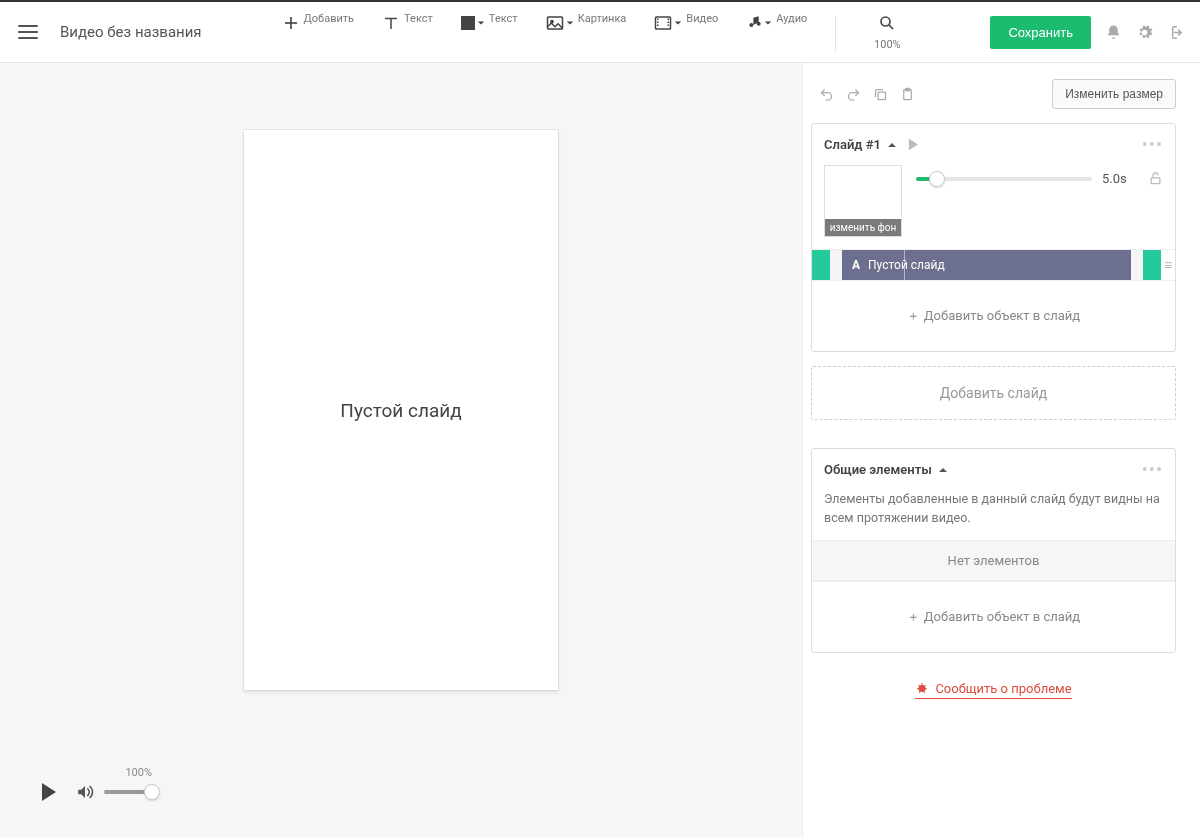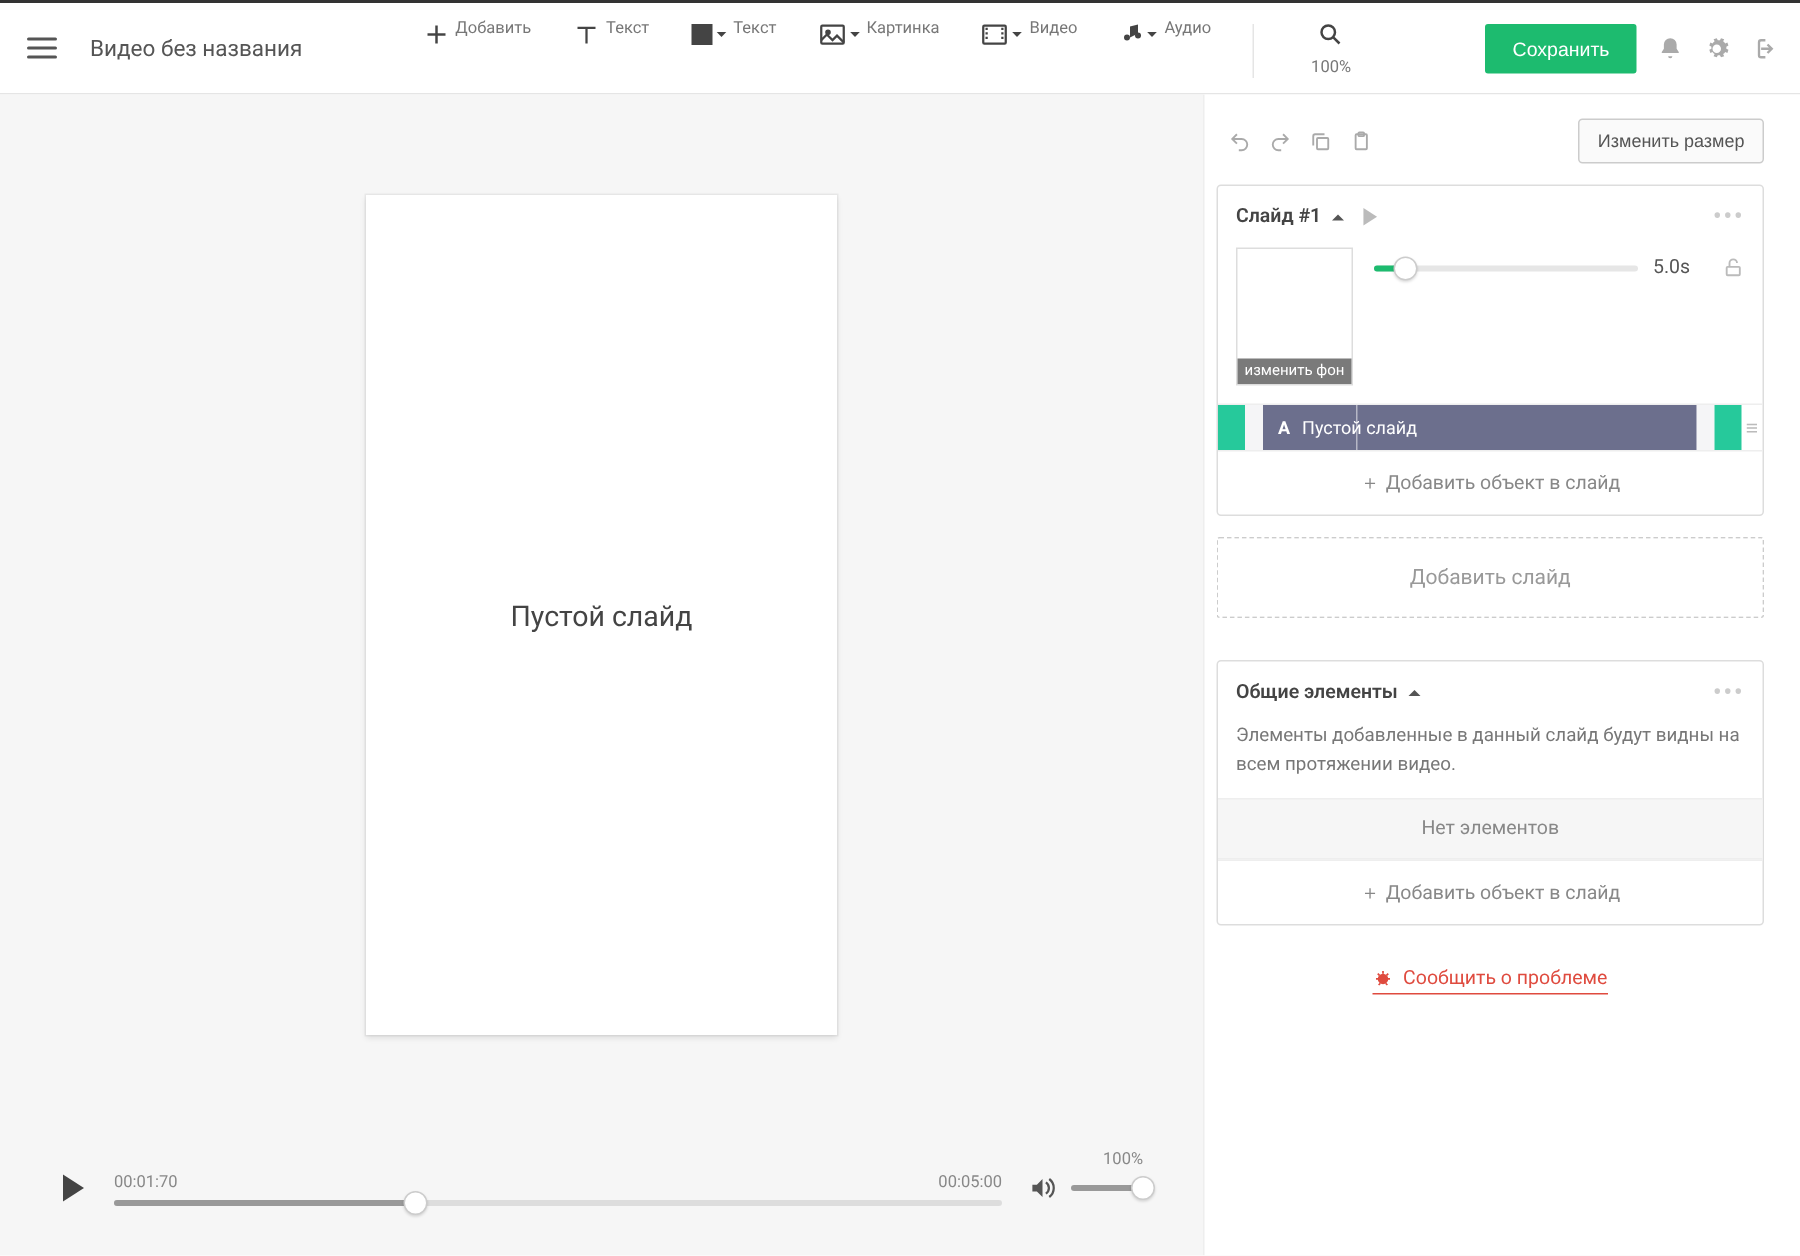--- a/index.html
+++ b/index.html
@@ -41,40 +41,40 @@
 .sidebar { width: 398px; background: #fff; border-left: 1px solid #eee; padding: 16px 24px 16px 8px; overflow-y: auto; }
 .sidebar-top { display: flex; align-items: center; justify-content: space-between; margin-bottom: 14px; padding-left: 8px; }
 .history-icons { display: flex; gap: 12px; color: #aaa; }
 .resize-btn { background: #fafafa; border: 1px solid #ccc; border-radius: 3px; padding: 7px 12px; font-size: 12px; color: #555; cursor: pointer; }
 
 .panel { border: 1px solid #ddd; border-radius: 3px; margin-bottom: 14px; background: #fff; }
 .panel-header { display: flex; align-items: center; justify-content: space-between; padding: 10px 12px; }
 .panel-header-left { display: flex; align-items: center; gap: 6px; font-weight: 600; color: #444; font-size: 13px; }
 .dots { color: #ccc; cursor: pointer; font-size: 18px; letter-spacing: 1px; }
 .slide-row { display: flex; align-items: flex-start; gap: 14px; padding: 0 12px 12px 12px; }
-.slide-thumb { width: 78px; height: 92px; border: 1px solid #ddd; background: #fff; position: relative; cursor: pointer; }
+.slide-thumb { width: 78px; height: 72px; border: 1px solid #ddd; background: #fff; position: relative; cursor: pointer; }
 .slide-thumb-label { position: absolute; left: 0; right: 0; bottom: 0; background: #7a7a7a; color: #fff; font-size: 10px; text-align: center; padding: 3px 0; }
 .duration-row { flex: 1; display: flex; align-items: center; gap: 10px; padding-top: 6px; }
 .dur-track { flex: 1; height: 4px; background: #e6e6e6; border-radius: 2px; position: relative; }
 .dur-fill { position: absolute; left: 0; top: 0; height: 4px; width: 12%; background: #1dbb6f; border-radius: 2px; }
 .dur-thumb { position: absolute; left: 12%; top: -6px; width: 16px; height: 16px; background: #fff; border: 1px solid #ccc; border-radius: 50%; transform: translateX(-50%); box-shadow: 0 1px 2px rgba(0,0,0,0.15); }
 .dur-value { font-size: 13px; color: #555; width: 36px; }
 .lock-icon { color: #bbb; cursor: pointer; }
 
 .timeline-row { display: flex; align-items: stretch; border-top: 1px solid #eee; }
 .timeline-bar { flex: 1; display: flex; align-items: stretch; height: 30px; position: relative; }
 .tl-edge-l { width: 18px; background: #26c99b; }
 .tl-gap-l { width: 12px; background: #f5f5f7; }
 .tl-main { flex: 1; background: #6c6f8d; display: flex; align-items: center; gap: 8px; padding-left: 10px; color: #fff; font-size: 12px; position: relative; }
 .tl-main::after { content:""; position:absolute; left: 62px; top:0; bottom:0; width:1px; background: rgba(255,255,255,0.5); }
 .tl-gap-r { width: 12px; background: #f5f5f7; }
 .tl-edge-r { width: 18px; background: #26c99b; }
 .tl-handle { width: 14px; display:flex; align-items:center; justify-content:center; color:#bbb; cursor: grab; font-size: 14px; }
 
-.add-object-row { text-align: center; padding: 12px 0; color: #888; font-size: 13px; cursor: pointer; border-top: 1px solid #eee; }
+.add-object-row { text-align: center; padding: 26px 0; color: #888; font-size: 13px; cursor: pointer; border-top: 1px solid #eee; }
 .add-object-row .plus { margin-right: 4px; }
 
 .transition-chip { display: block; margin: 0 auto 14px auto; border: 1px solid #ccc; background: #fafafa; padding: 6px 12px; font-size: 12px; color: #555; border-radius: 2px; cursor: pointer; width: fit-content; }
 
 .add-slide { border: 1.5px dashed #ccc; text-align: center; padding: 18px 0; color: #999; font-size: 14px; cursor: pointer; margin-bottom: 28px; border-radius: 2px; }
 
 .common-desc { padding: 0 12px 12px 12px; font-size: 12.5px; color: #777; line-height: 1.5; }
 .no-elements { text-align: center; padding: 12px 0; background: #f6f6f6; color: #888; font-size: 13px; border-top: 1px solid #eee; border-bottom: 1px solid #eee; }
 
 .report-row { text-align: center; margin-top: 28px; }
@@ -208,30 +208,20 @@
       <div class="canvas-slide">
         <div class="canvas-slide-text">Пустой слайд</div>
       </div>
     </div>
 
     <div class="player-bar">
       <div class="play-btn">
         <svg width="18" height="20" viewBox="0 0 18 20" fill="#444">
             <path d="M2 1l14 9-14 9z"></path>
           </svg>
-      </div>
-      <div class="progress-area">
-        <div class="progress-labels">
-          <span>00:01:70</span>
-          <span>00:05:00</span>
-        </div>
-        <div class="progress-track">
-          <div class="progress-fill"></div>
-          <div class="progress-thumb"></div>
-        </div>
       </div>
       <div class="volume-area">
         <span class="volume-label">100%</span>
         <div>
           <svg width="18" height="16" viewBox="0 0 24 20" fill="#555">
               <path d="M3 7h4l5-5v16l-5-5H3z"></path>
               <path d="M15 5a6 6 0 0 1 0 10M18 2a10 10 0 0 1 0 16" fill="none" stroke="#555" stroke-width="2"></path>
             </svg>
         </div>
         <div class="volume-track">

